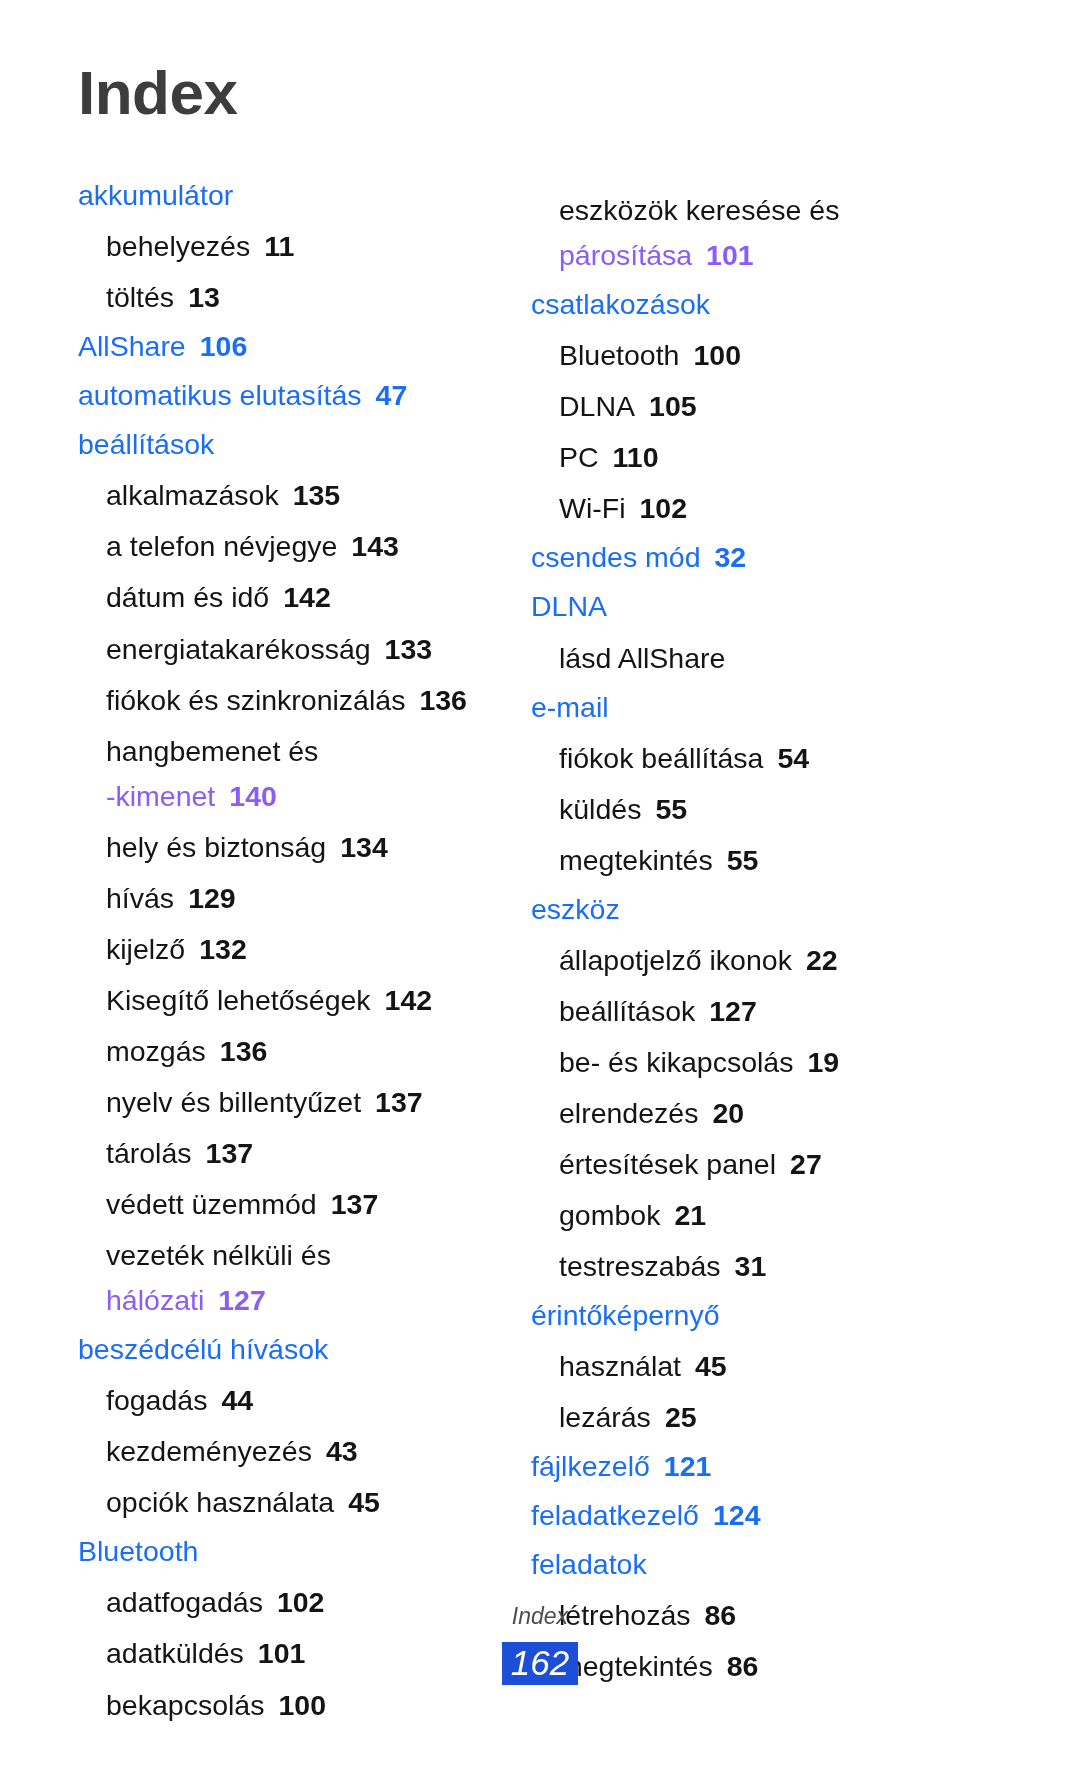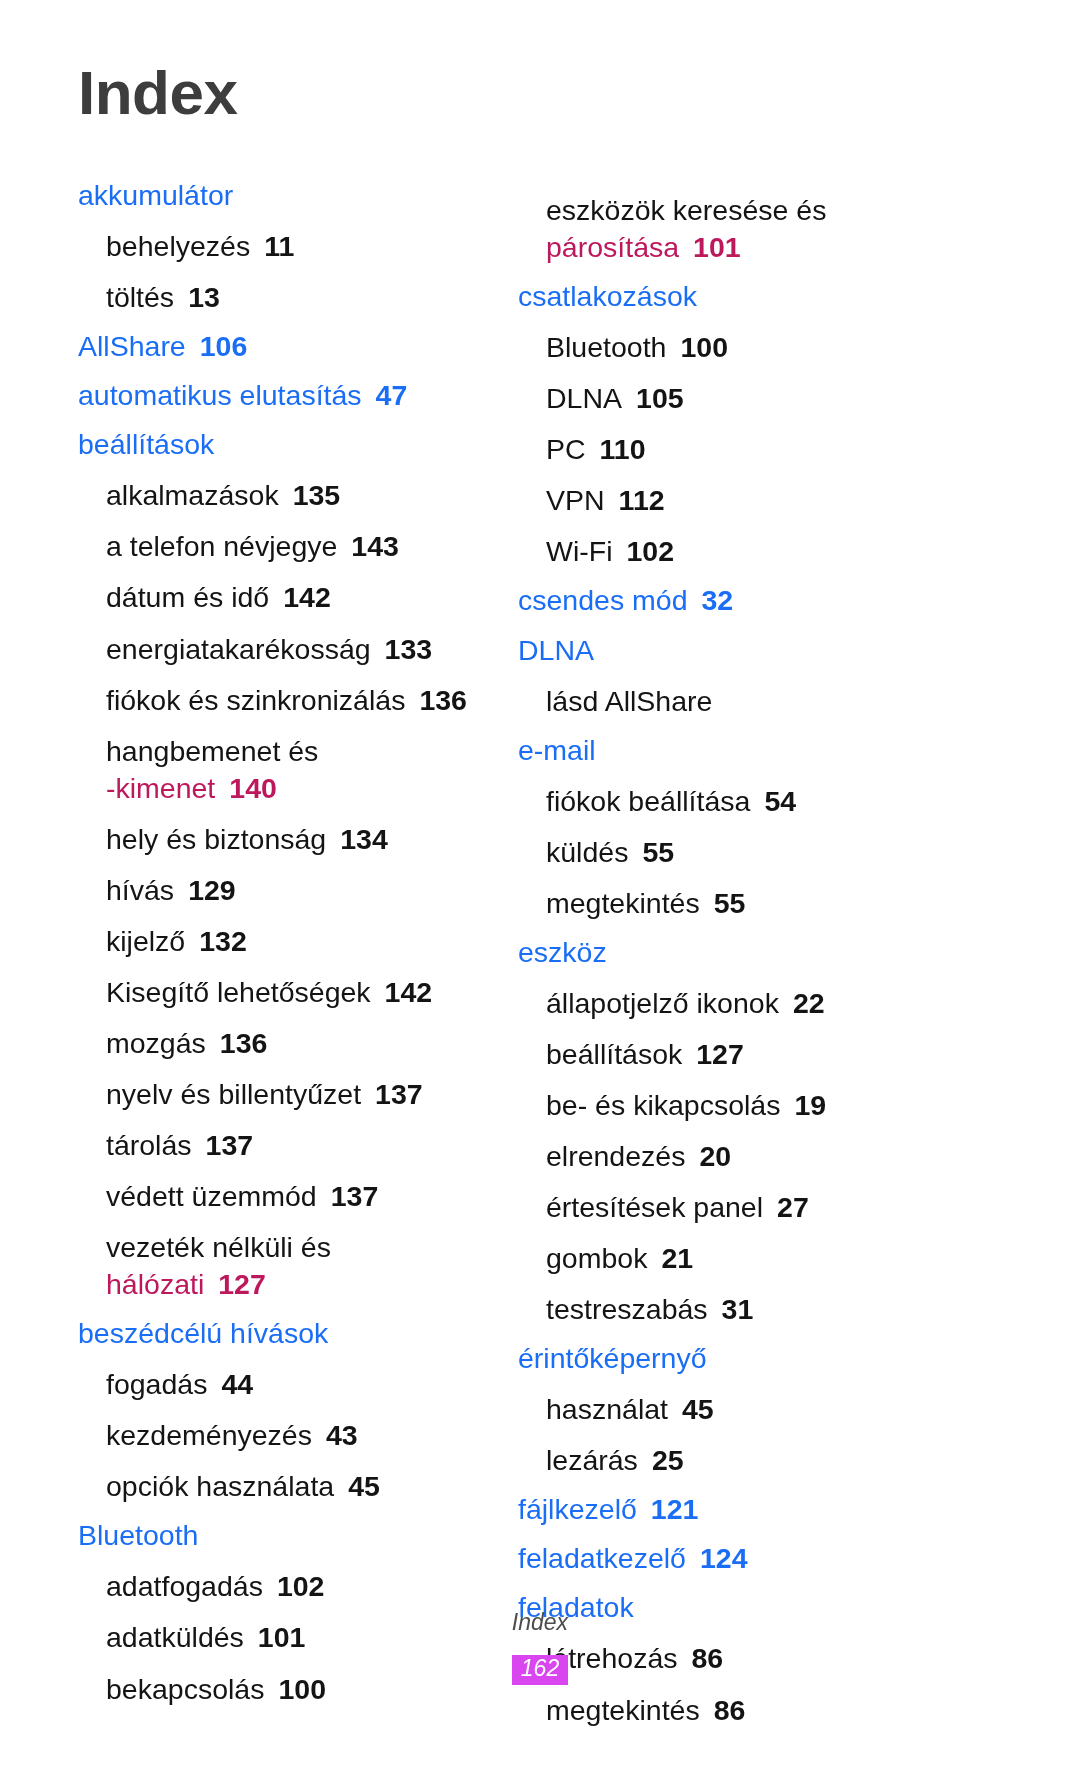--- a/index.html
+++ b/index.html
@@ -27,21 +27,21 @@
     font-size: 62px;
     font-weight: bold;
     color: #3d3d3d;
     letter-spacing: -0.5px;
     line-height: 1.05;
     margin: 0 0 52px 0;
   }
   .columns {
     display: flex;
     align-items: flex-start;
-    gap: 40px;
+    gap: 53px;
   }
   .column {
     width: 400px;
     flex: 0 0 400px;
   }
   .entry {
     font-size: 28.5px;
     line-height: 1.265;
     white-space: nowrap;
   }
@@ -52,23 +52,23 @@
   }
   .entry.head.first {
     margin-top: 0;
   }
   .entry.sub {
     color: #141414;
     padding-left: 28px;
     margin-top: 15px;
   }
   .entry.cont {
-    color: #be185d;
+    color: #8b5cf6;
     padding-left: 28px;
-    margin-top: 1px;
+    margin-top: 9px;
   }
   .entry .pg {
     margin-left: 14px;
     font-weight: bold;
   }
   .entry.head .pg {
     color: #1a6ef5;
   }
   .footer {
     position: absolute;
@@ -79,25 +79,25 @@
   }
   .footer-label {
     font-style: italic;
     font-size: 23px;
     color: #4d4d4d;
     line-height: 1.15;
     display: block;
   }
   .footer-pageno {
     display: inline-block;
-    margin-top: 20px;
-    background: #d946ef;
+    margin-top: 12px;
+    background: #1d4ed8;
     color: #ffffff;
     font-style: italic;
-    font-size: 23px;
+    font-size: 35px;
     font-weight: normal;
     padding: 1px 9px 3px 9px;
     line-height: 1.12;
   }
 </style>
 </head>
 <body>
 
 <div class="page">
 
@@ -137,21 +137,20 @@
         <div class="entry sub"><span>adatküldés</span><span class="pg">101</span></div>
         <div class="entry sub"><span>bekapcsolás</span><span class="pg">100</span></div>
       </div>
     <div class="column" id="col-1">
         <div class="entry sub"><span>eszközök keresése és</span></div>
         <div class="entry cont"><span>párosítása</span><span class="pg">101</span></div>
         <div class="entry head"><span>csatlakozások</span></div>
         <div class="entry sub"><span>Bluetooth</span><span class="pg">100</span></div>
         <div class="entry sub"><span>DLNA</span><span class="pg">105</span></div>
         <div class="entry sub"><span>PC</span><span class="pg">110</span></div>
-        <div class="entry sub"><span>VPN</span><span class="pg">112</span></div>
         <div class="entry sub"><span>Wi-Fi</span><span class="pg">102</span></div>
         <div class="entry head"><span>csendes mód</span><span class="pg">32</span></div>
         <div class="entry head"><span>DLNA</span></div>
         <div class="entry sub"><span>lásd AllShare</span></div>
         <div class="entry head"><span>e-mail</span></div>
         <div class="entry sub"><span>fiókok beállítása</span><span class="pg">54</span></div>
         <div class="entry sub"><span>küldés</span><span class="pg">55</span></div>
         <div class="entry sub"><span>megtekintés</span><span class="pg">55</span></div>
         <div class="entry head"><span>eszköz</span></div>
         <div class="entry sub"><span>állapotjelző ikonok</span><span class="pg">22</span></div>

